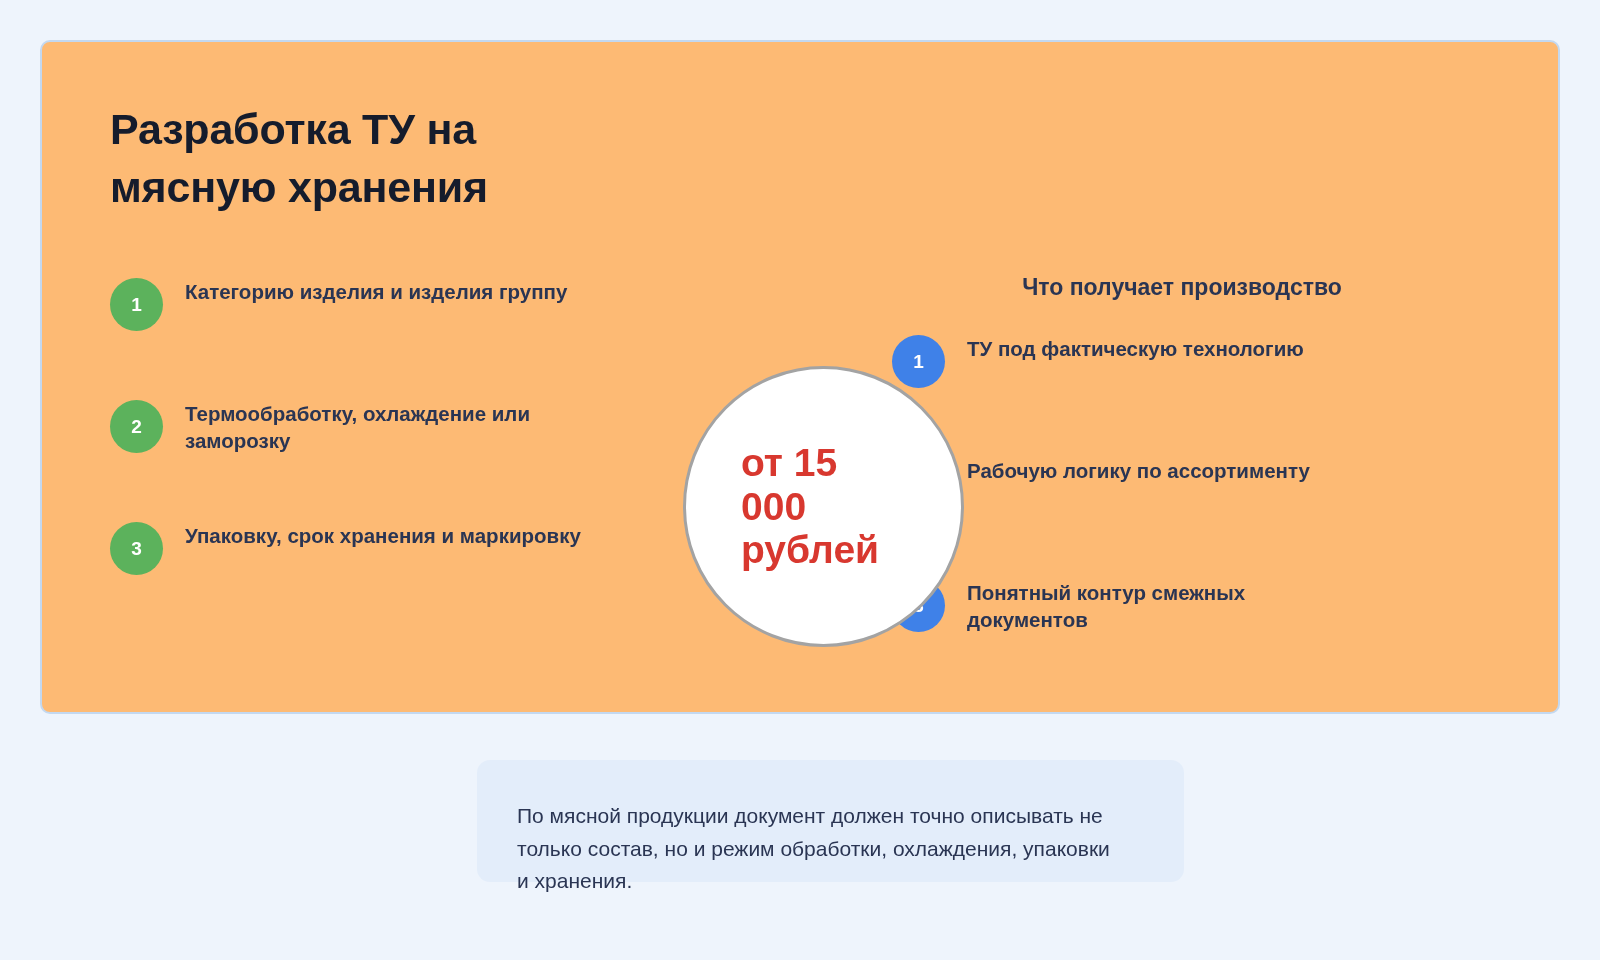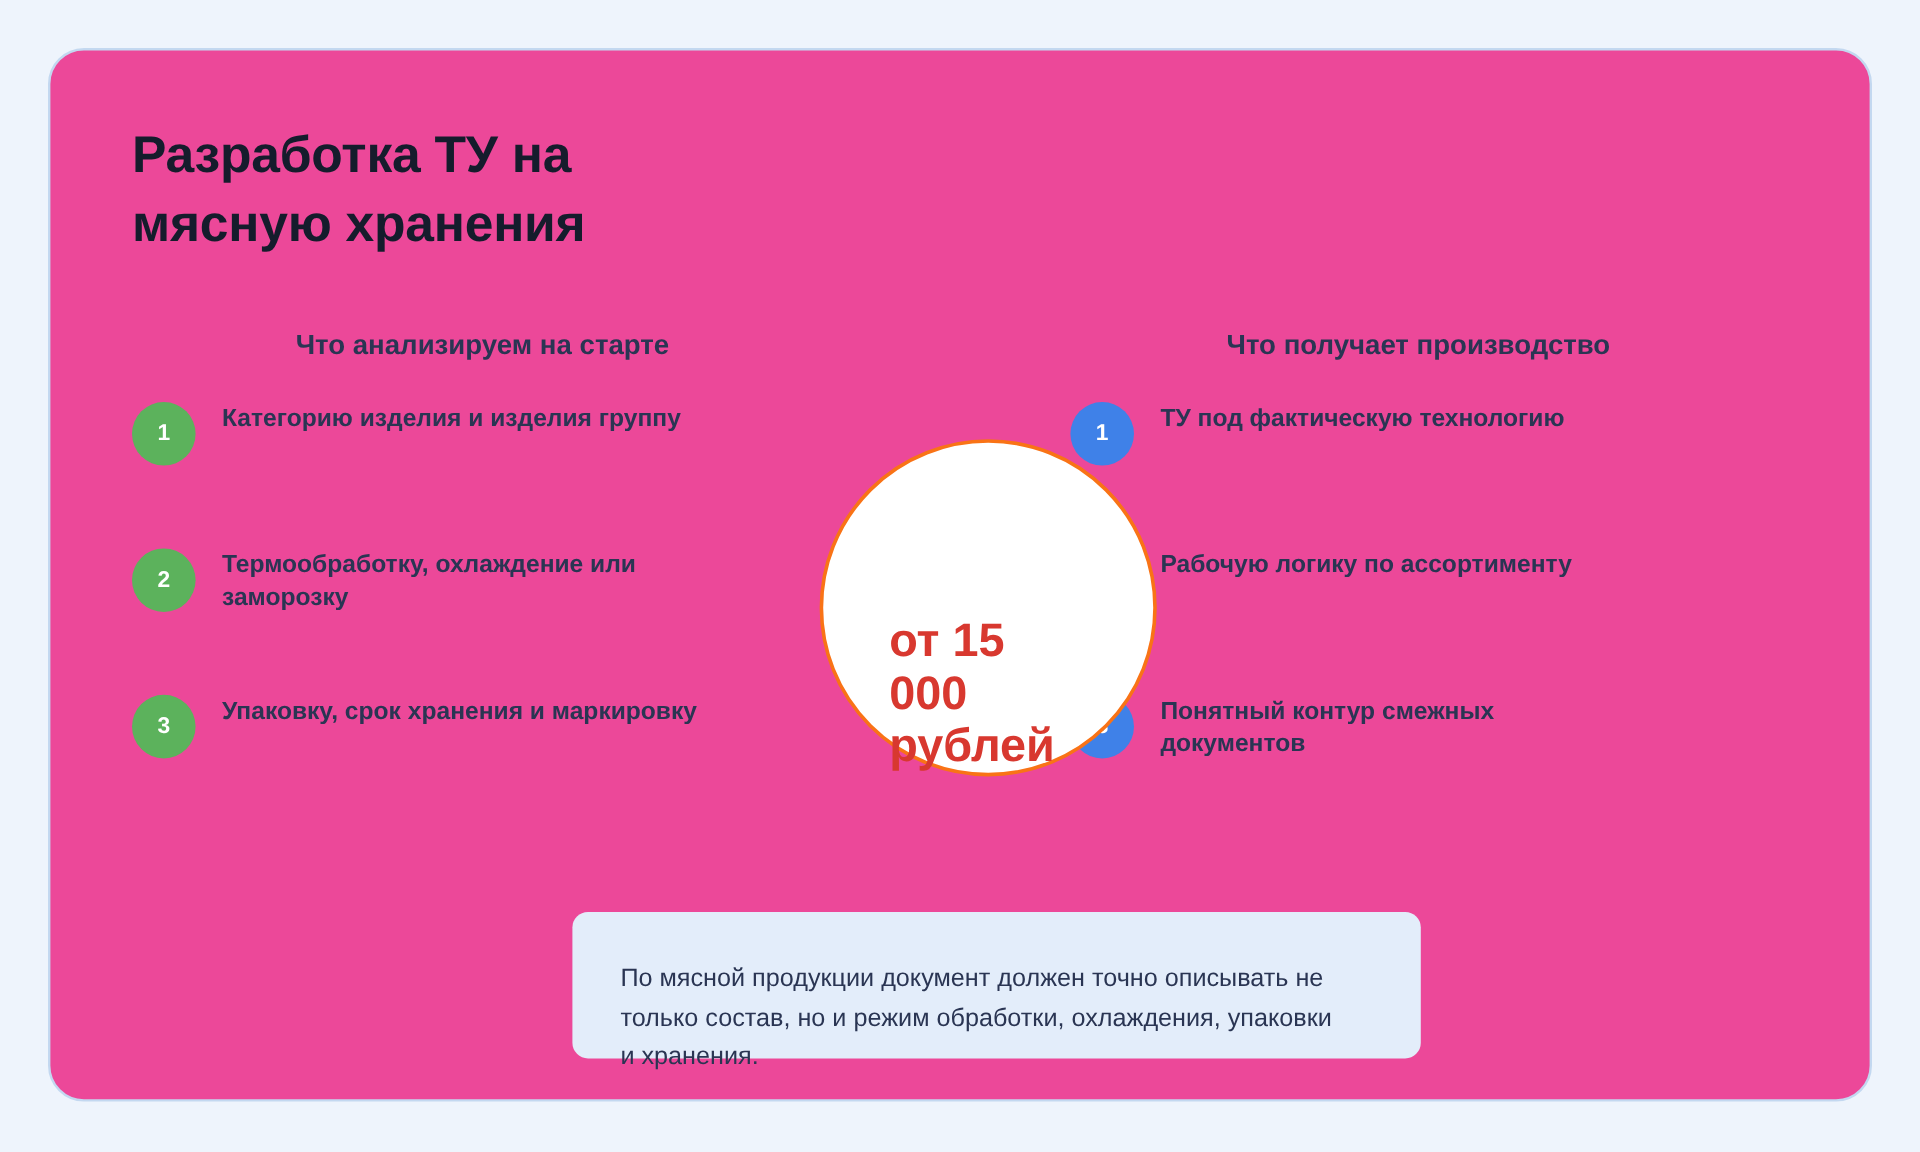--- a/index.html
+++ b/index.html
@@ -7,24 +7,24 @@
     width:1600px; height:960px;
     background:#eef4fc;
     font-family:"Liberation Sans", sans-serif;
     overflow:hidden;
   }
   .stage { position:relative; width:1600px; height:960px; }
 
   .card {
     position:absolute;
     left:40px; top:40px;
-    width:1520px; height:878px;
-    background:#ec4899;
+    width:1520px; height:674px;
+    background:#fdba74;
     border:2px solid #c3d8f0;
-    border-radius:30px;
+    border-radius:10px;
   }
 
   .title {
     position:absolute;
     left:68px; top:58px;
     width:700px;
     font-size:43px;
     font-weight:bold;
     line-height:1.35;
     color:#151c2c;
@@ -77,23 +77,23 @@
   .col-left .item-text { max-width:400px; }
   .col-right .item-text { max-width:360px; }
 
   
   .price-circle {
     position:absolute;
     left:641px; top:324px;
     width:281px; height:281px;
     border-radius:50%;
     background:#ffffff;
-    border:3px solid #f97316;
+    border:3px solid #a3a3a3;
     display:flex;
-    align-items:flex-end;
+    align-items:center;
     justify-content:center;
   }
   .price-text {
     width:165px;
     font-size:39px;
     font-weight:bold;
     line-height:1.12;
     color:#d8382f;
     text-align:left;
     word-break:break-word;
@@ -122,21 +122,20 @@
 
 <div class="stage">
   <div class="card">
 
     <h1 class="title">
       <span>Разработка ТУ на</span>
       <span>мясную хранения</span>
     </h1>
 
     <div class="col col-left">
-      <div class="col-head">Что анализируем на старте</div>
 
       <div class="item">
         <div class="badge badge-green">1</div>
         <div class="item-text">Категорию изделия и изделия группу</div>
       </div>
 
       <div class="item">
         <div class="badge badge-green">2</div>
         <div class="item-text">Термообработку, охлаждение или заморозку</div>
       </div>

